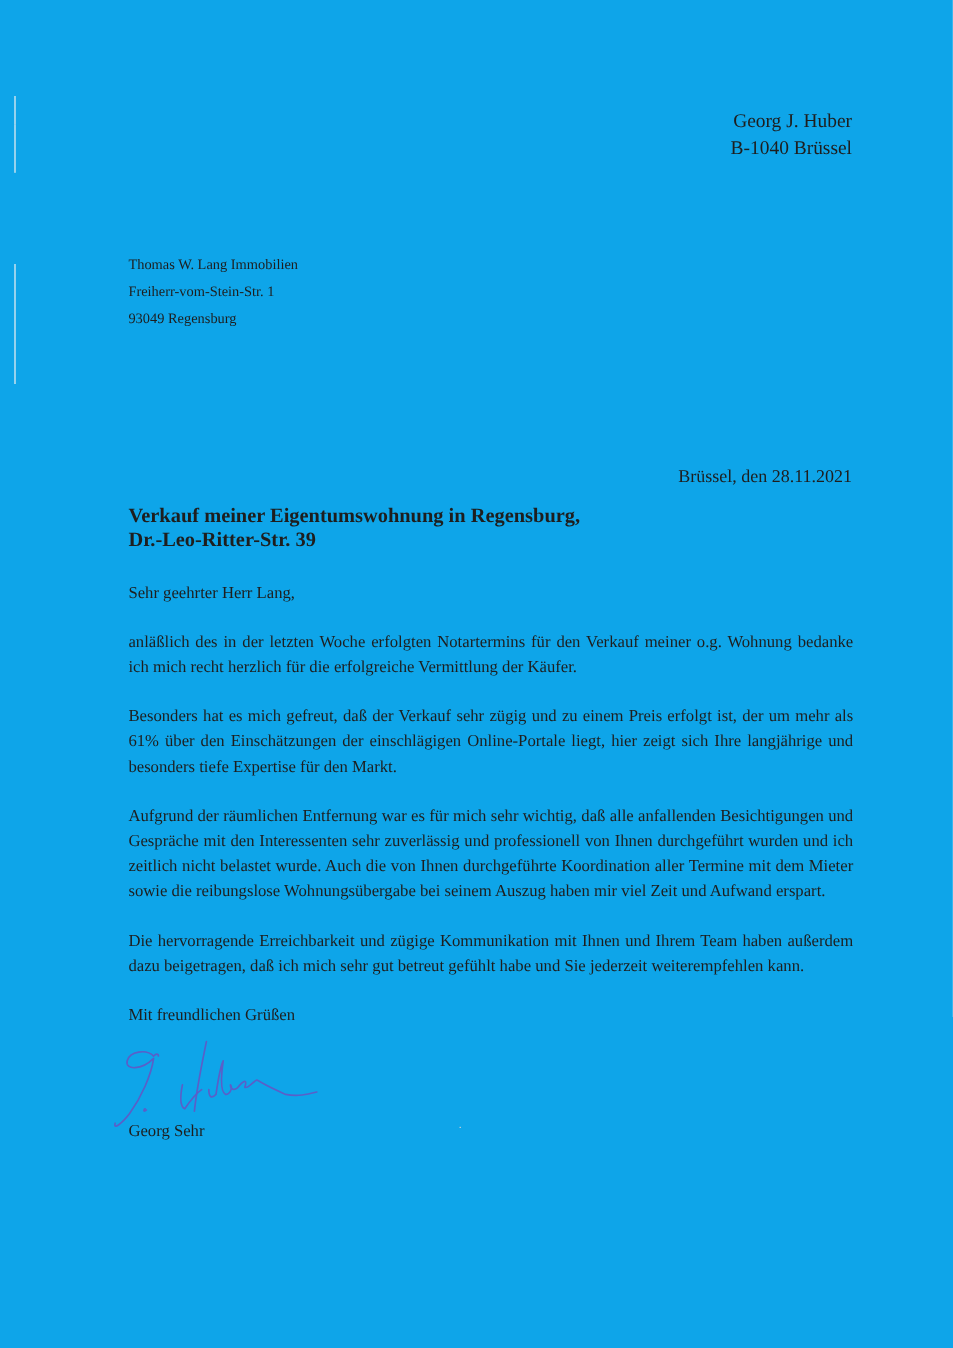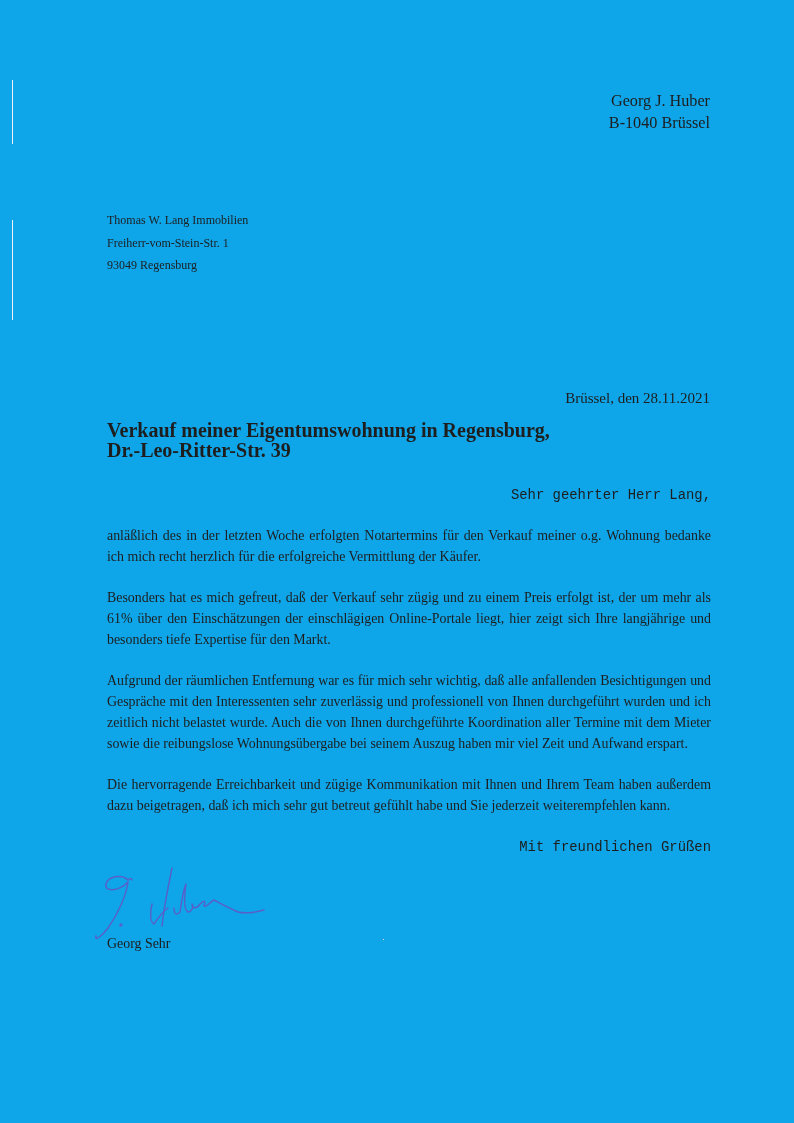--- a/index.html
+++ b/index.html
@@ -52,37 +52,37 @@
       font-size: 15px;
       line-height: 20px;
       margin-top: 44px;
     }
     .subject {
       position: absolute;
       left: 107px;
       top: 420px;
       font-family: "Liberation Serif", "DejaVu Serif", serif;
       font-weight: bold;
-      font-size: 20px;
+      font-size: 17px;
       line-height: 20px;
     }
     .body {
       position: absolute;
       left: 107px;
       top: 485px;
       width: 604px;
       font-family: "Liberation Serif", "DejaVu Serif", serif;
       font-size: 13.9px;
       line-height: 20.8px;
     }
     .body p {
       margin: 0 0 20.5px 0;
       text-align: justify;
     }
-    .body p.nojust { text-align: right; font-family: Liberation Mono, monospace; }
+    .body p.nojust { text-align: left; }
     .signature {
       position: absolute;
       left: 88px;
       top: 862px;
       width: 200px;
       height: 90px;
     }
     .signer-name {
       position: absolute;
       left: 107px;

